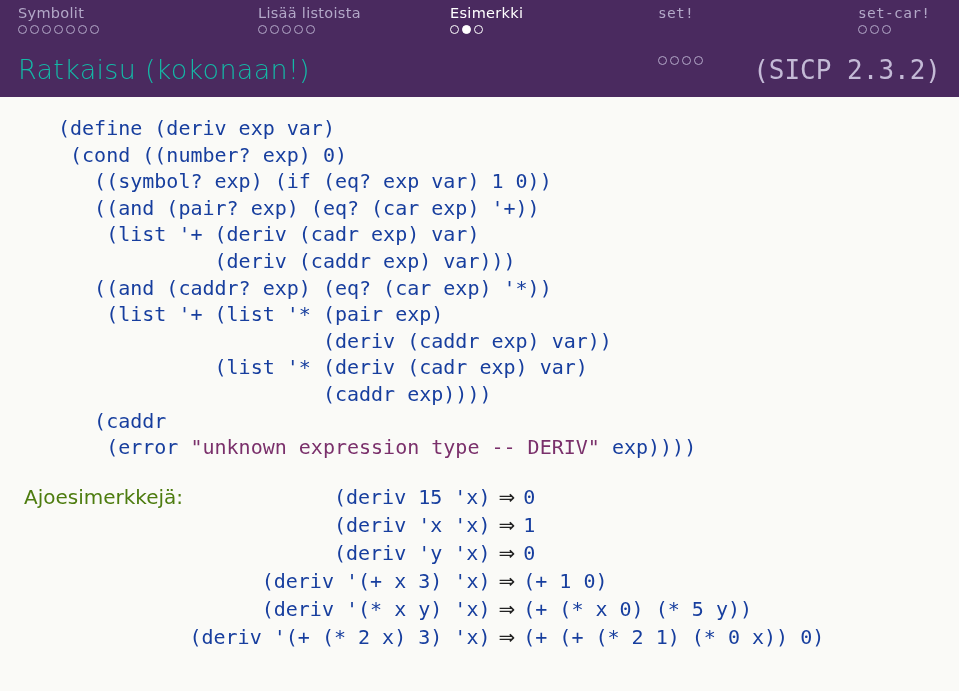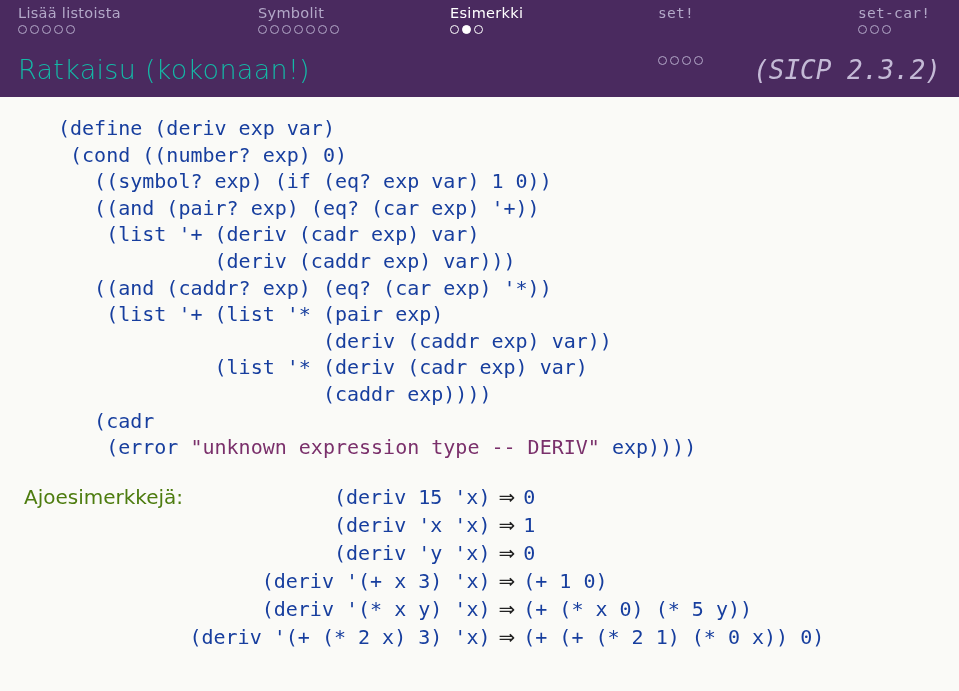--- a/index.html
+++ b/index.html
@@ -38,21 +38,21 @@
   .dot.fill { background: #fff; border-color: #fff; }
 
   .title-band {
     background: #4a2a5f;
     padding: 6px 18px 12px 18px;
     display: flex;
     justify-content: space-between;
     align-items: baseline;
   }
   .title-text { color: #14b8a6; font-size: 27px; font-weight: 300; letter-spacing: 0.3px;}
-  .title-ref  { color: #c4bad6; font-size: 26px; font-weight: 300; font-family: "DejaVu Sans Mono","Menlo","Consolas",monospace; font-style: italic;}
+  .title-ref  { color: #c4bad6; font-size: 26px; font-weight: 300; font-family: "DejaVu Sans Mono","Menlo","Consolas",monospace;}
 
   .content { padding: 18px 20px 0 58px; }
 
   
   pre.code {
     font-family: "DejaVu Sans Mono","Menlo","Consolas",monospace;
     font-size: 20px;
     line-height: 1.33;
     color: #173e9e;
     white-space: pre;
@@ -78,34 +78,34 @@
   }
   .ex-call   { color: #173e9e; text-align: right; white-space: pre;}
   .ex-arrow  { color: #222; font-family: "DejaVu Sans", sans-serif; }
   .ex-result { color: #173e9e; white-space: pre;}
 </style>
 </head>
 <body>
 
 <div class="navbar">
     <div class="nav-col">
-      <div class="nav-label">Lisää listoista</div>
+      <div class="nav-label">Symbolit</div>
       <div class="nav-dots">
+        <span class="dot"></span>
+        <span class="dot"></span>
         <span class="dot"></span>
         <span class="dot"></span>
         <span class="dot"></span>
         <span class="dot"></span>
         <span class="dot"></span>
       </div>
     </div>
     <div class="nav-col">
-      <div class="nav-label">Symbolit</div>
+      <div class="nav-label">Lisää listoista</div>
       <div class="nav-dots">
-        <span class="dot"></span>
-        <span class="dot"></span>
         <span class="dot"></span>
         <span class="dot"></span>
         <span class="dot"></span>
         <span class="dot"></span>
         <span class="dot"></span>
       </div>
     </div>
     <div class="nav-col current">
       <div class="nav-label">Esimerkki</div>
       <div class="nav-dots">
@@ -143,21 +143,21 @@
 <span> (cond ((number? exp) 0)</span>
 <span>   ((symbol? exp) (if (eq? exp var) 1 0))</span>
 <span>   ((and (pair? exp) (eq? (car exp) '+))</span>
 <span>    (list '+ (deriv (cadr exp) var)</span>
 <span>             (deriv (caddr exp) var)))</span>
 <span>   ((and (caddr? exp) (eq? (car exp) '*))</span>
 <span>    (list '+ (list '* (pair exp)</span>
 <span>                      (deriv (caddr exp) var))</span>
 <span>             (list '* (deriv (cadr exp) var)</span>
 <span>                      (caddr exp))))</span>
-<span>   (cadr</span>
+<span>   (caddr</span>
 <span>    (error <span class="str">"unknown expression type -- DERIV"</span> exp))))</span></pre>
   <div class="examples">
     <span class="ex-label">Ajoesimerkkejä:</span>
     <span class="ex-grid">
         <span class="ex-call">(deriv 15 'x)</span>
         <span class="ex-arrow">⇒</span>
         <span class="ex-result">0</span>
         <span class="ex-call">(deriv 'x 'x)</span>
         <span class="ex-arrow">⇒</span>
         <span class="ex-result">1</span>

